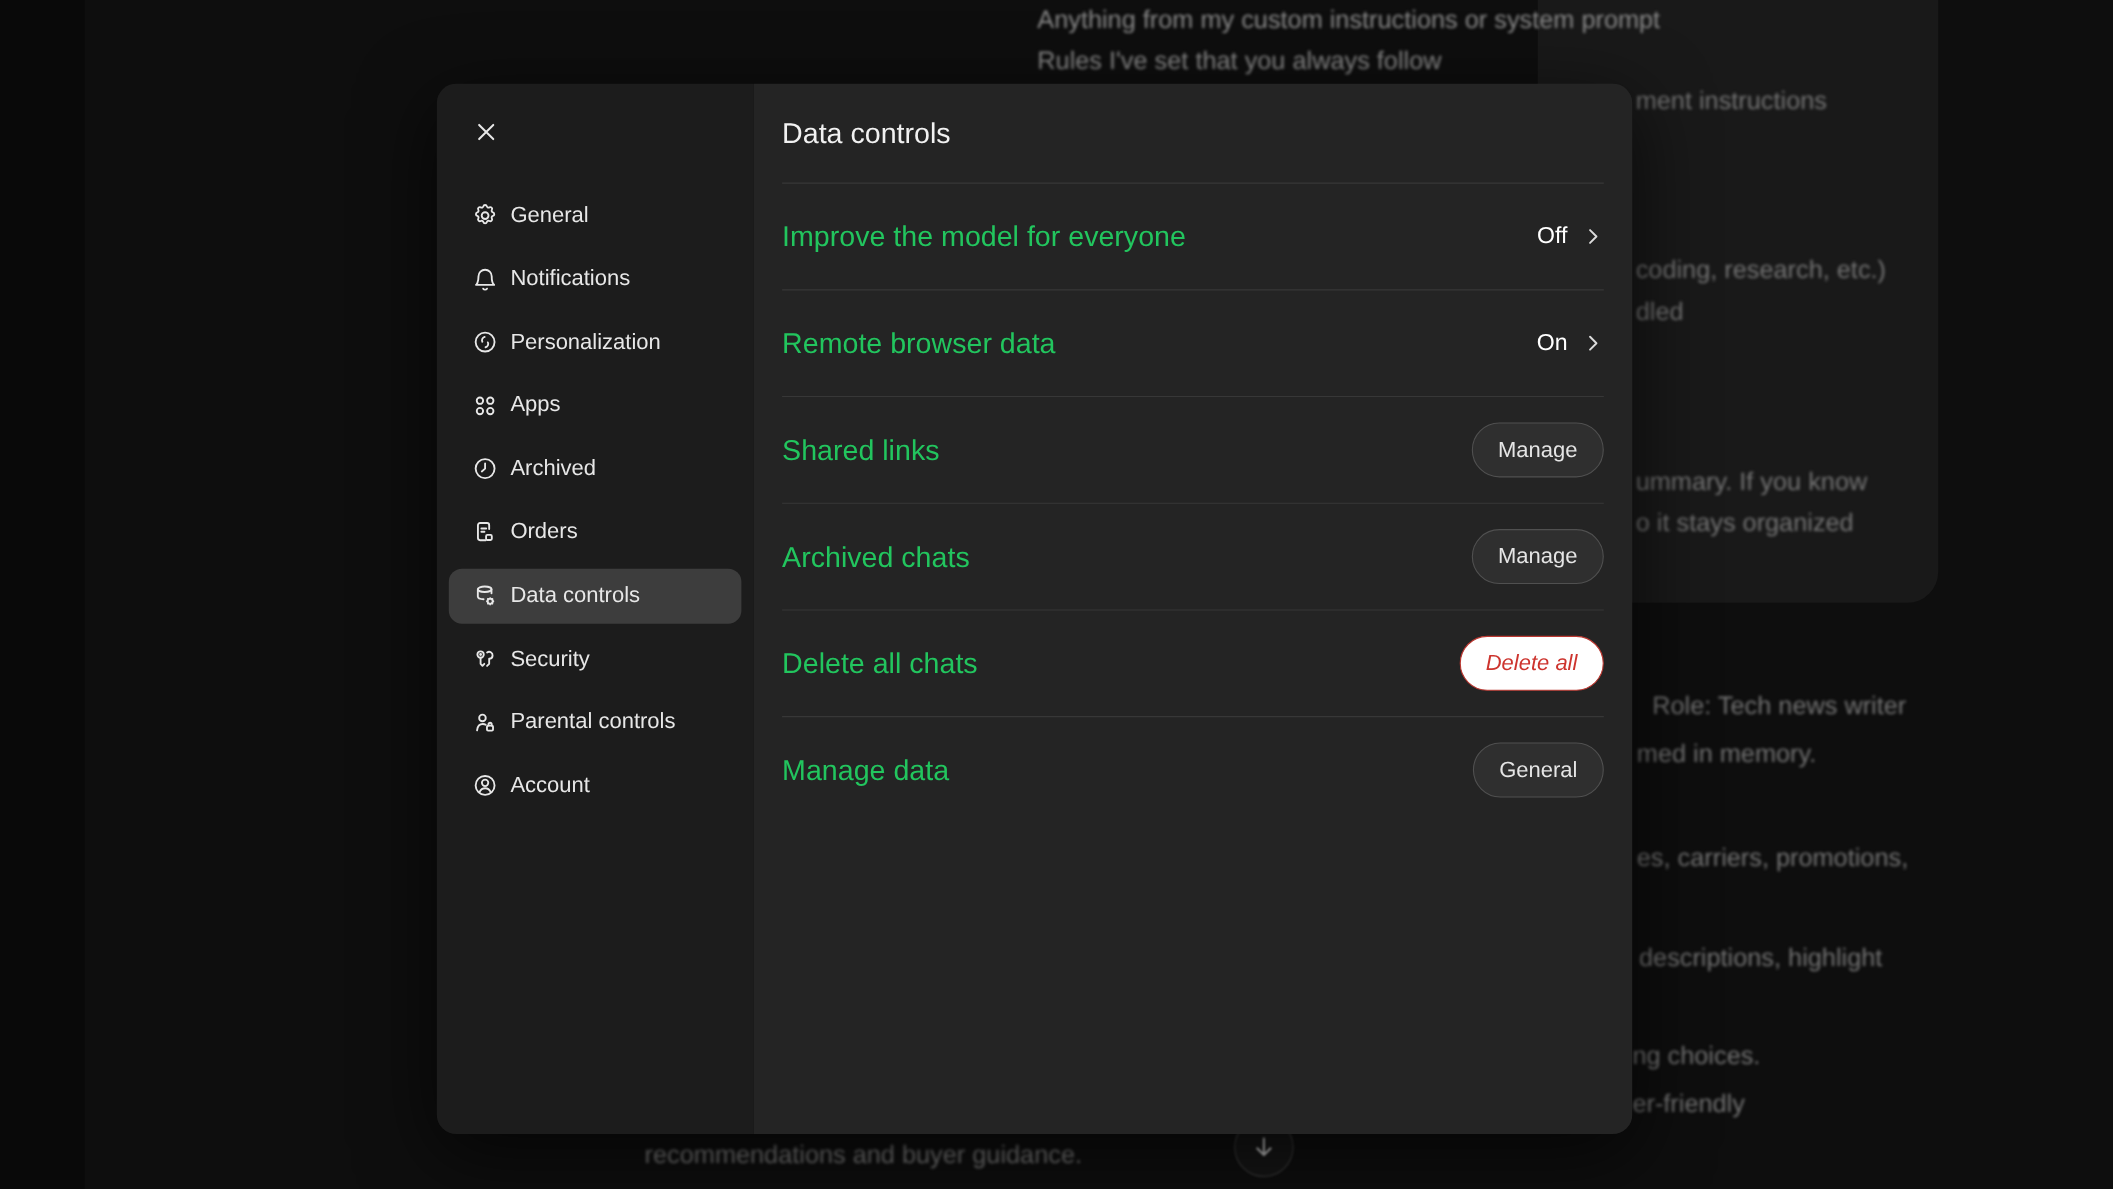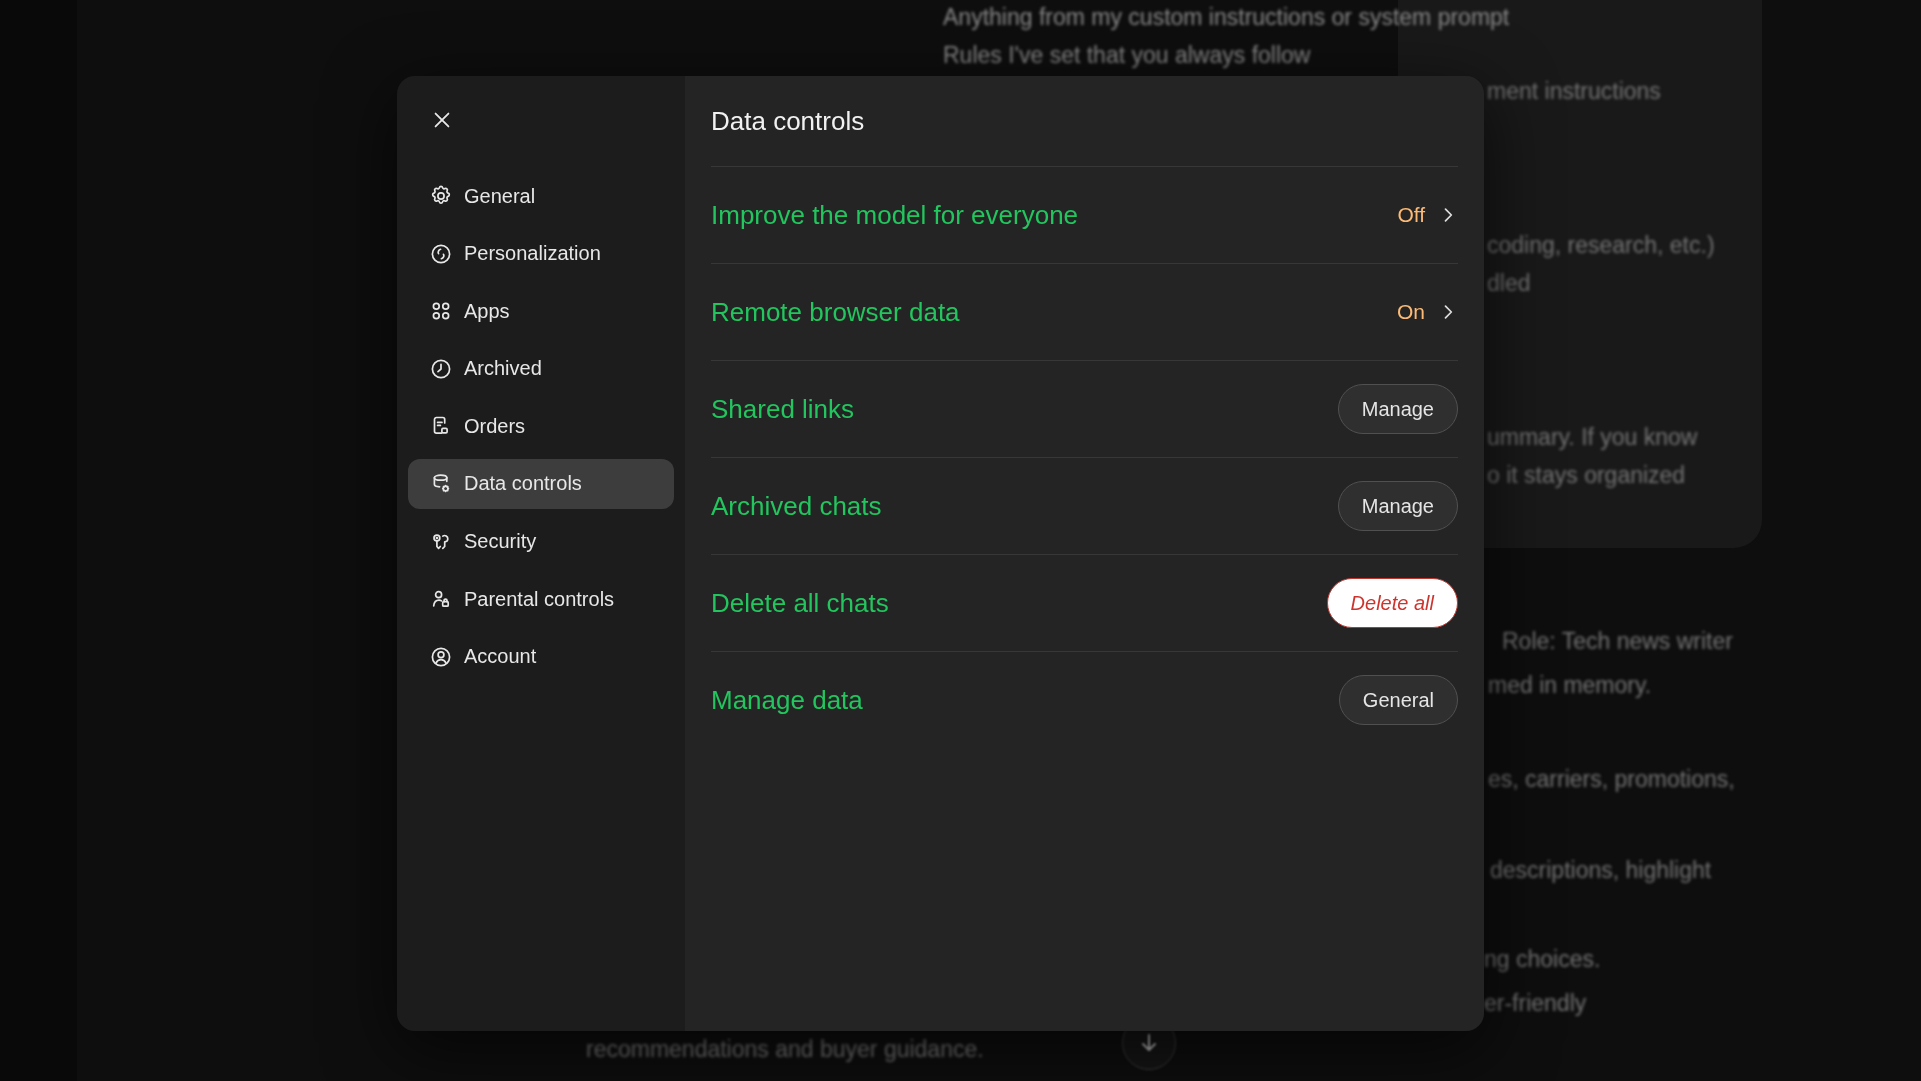--- a/index.html
+++ b/index.html
@@ -44,21 +44,21 @@
   .modal-main{flex:1;background:#242424;padding:0 26px;}
   .main-header{height:90px;display:flex;align-items:center;border-bottom:1px solid rgba(255,255,255,.09);}
   .main-title{font-size:26px;color:#f1f1f1;font-weight:400;}
   .row{
     height:96px;display:flex;align-items:center;justify-content:space-between;
     border-bottom:1px solid rgba(255,255,255,.09);
   }
   .row:last-child{border-bottom:none;}
   .row-label{font-size:26px;color:#22c55e;}
   .row-nav{display:flex;align-items:center;gap:13px;cursor:pointer;}
-  .row-value{font-size:21px;color:#fdba74;}
+  .row-value{font-size:21px;color:#ffffff;}
   .chev{stroke:#dcdcdc;fill:none;stroke-width:2.1;stroke-linecap:round;stroke-linejoin:round;}
   .pill-btn{
     height:50px;border-radius:999px;background:#2f2f2f;border:1px solid #505050;
     color:#e5e5e5;font-size:20px;font-family:"Liberation Sans",sans-serif;
     padding:0 23px;cursor:pointer;
   }
   .pill-btn.danger{color:#cd342e;border-color:#bb3831;background:#ffffff;font-style:italic;}
 </style>
 </head>
 <body>
@@ -105,20 +105,29 @@
       <div class="nav-item">
         <span class="nav-ic">
           <svg class="ic" width="24" height="24" viewBox="0 0 24 24">
               <path d="M10.4 3.6c.4-1.6 2.8-1.6 3.2 0 .26 1.02 1.43 1.5 2.33.96 1.43-.86 3.1.8 2.24 2.24-.54.9-.06 2.07.96 2.33 1.6.4 1.6 2.8 0 3.2-1.02.26-1.5 1.43-.96 2.33.86 1.43-.8 3.1-2.24 2.24-.9-.54-2.07-.06-2.33.96-.4 1.6-2.8 1.6-3.2 0-.26-1.02-1.43-1.5-2.33-.96-1.43.86-3.1-.8-2.24-2.24.54-.9.06-2.07-.96-2.33-1.6-.4-1.6-2.8 0-3.2 1.02-.26 1.5-1.43.96-2.33-.86-1.43.8-3.1 2.24-2.24.9.54 2.07.06 2.33-.96z"></path>
               <circle cx="12" cy="12" r="3.1"></circle>
             </svg>
         </span>
         <span class="nav-label">General</span>
       </div>
 
+      <div class="nav-item">
+        <span class="nav-ic">
+          <svg class="ic" width="24" height="24" viewBox="0 0 24 24">
+              <path d="M18 9.2a6 6 0 10-12 0c0 6.4-2.2 7.8-2.2 7.8h16.4S18 15.6 18 9.2"></path>
+              <path d="M10.3 20.4a2 2 0 003.4 0"></path>
+            </svg>
+        </span>
+        <span class="nav-label">Notifications</span>
+      </div>
 
       <div class="nav-item">
         <span class="nav-ic">
           <svg class="ic" width="24" height="24" viewBox="0 0 24 24">
               <circle cx="12" cy="12" r="8.6"></circle>
               <path d="M11.6 7.3c-2 .6-3 2.7-2.1 4.4"></path>
               <path d="M12.4 16.7c2-.6 3-2.7 2.1-4.4"></path>
             </svg>
         </span>
         <span class="nav-label">Personalization</span>

